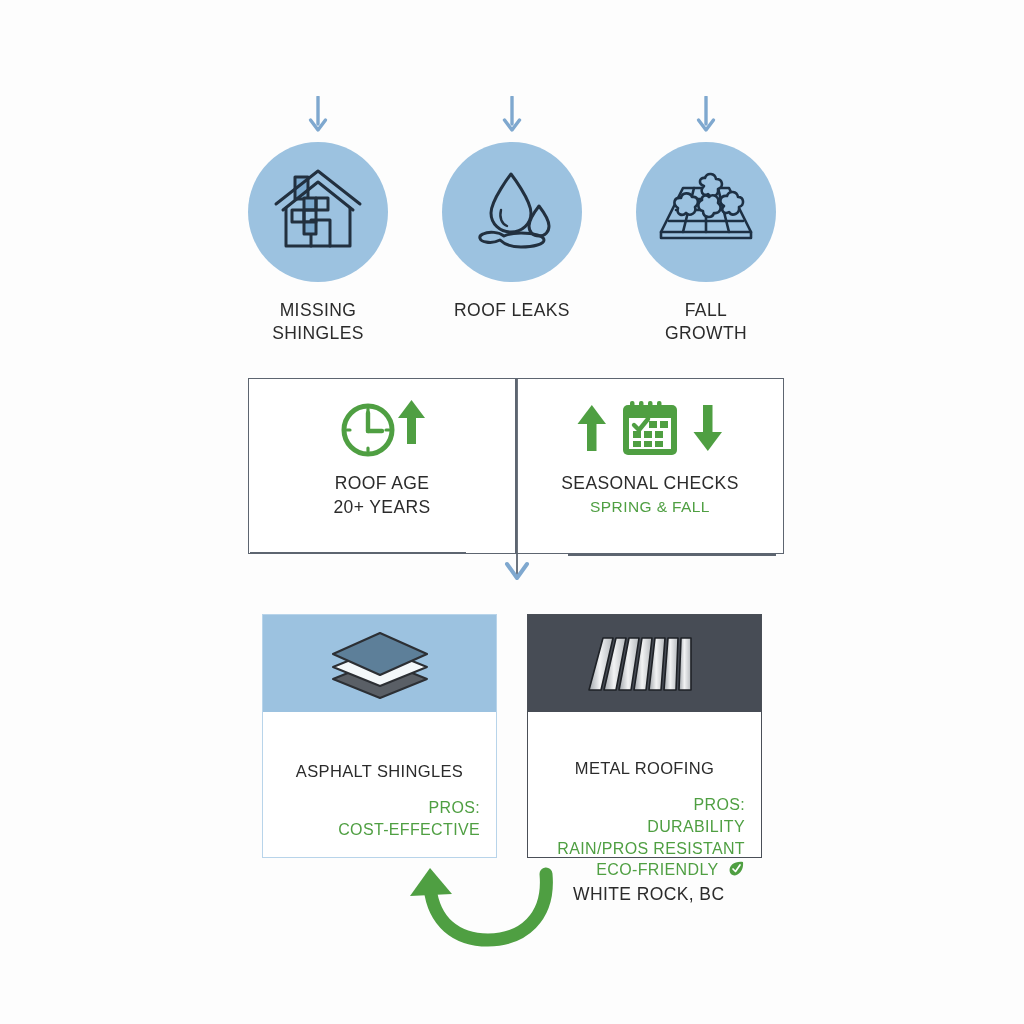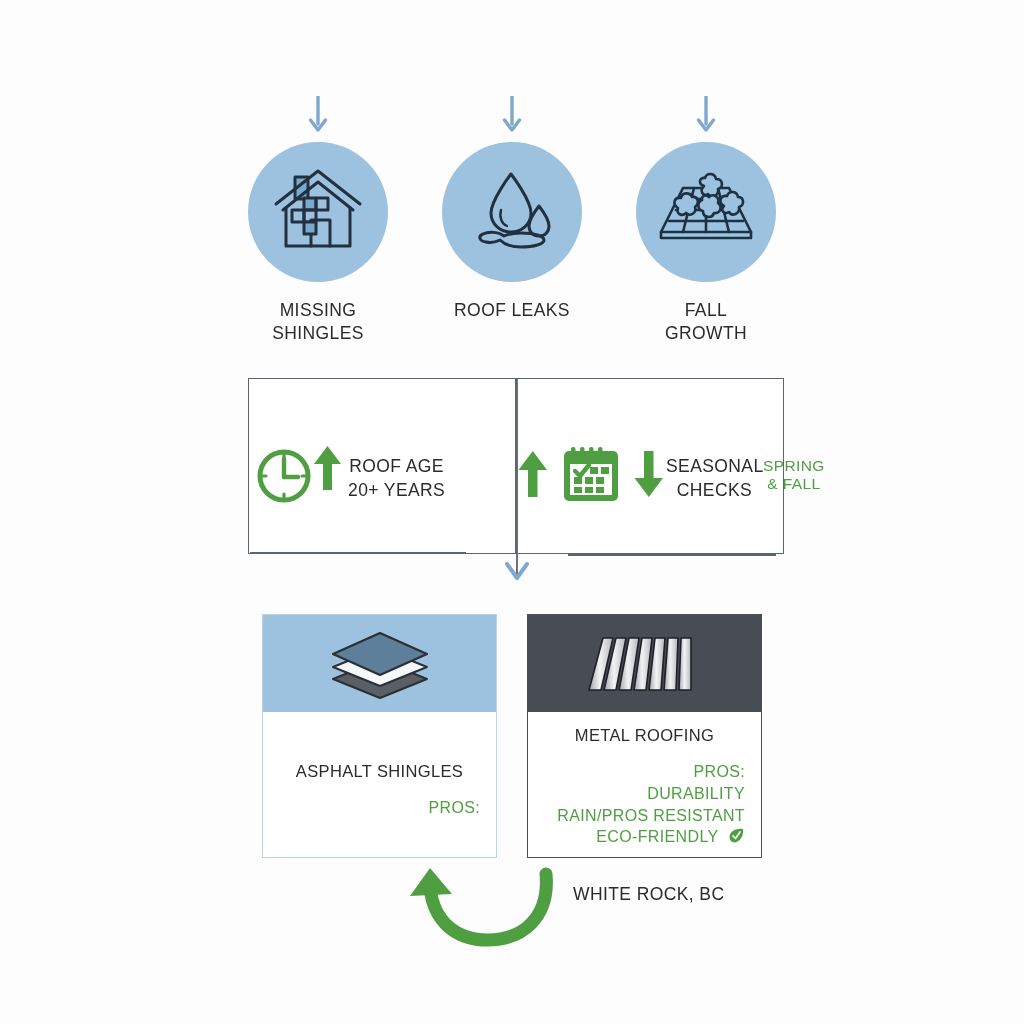--- a/index.html
+++ b/index.html
@@ -92,20 +92,21 @@
     background: #5d6570;
   }
   .mid-rule.a { left: 2px;   top: 174px; width: 216px; }
   .mid-rule.b { left: 320px; top: 176px; width: 208px; }
 
   .mid-inner {
     position: absolute;
     left: 0; right: 0; top: 0;
     height: 176px;
     display: flex;
+    flex-direction: column;
     align-items: center;
     justify-content: flex-start;
     padding-top: 16px;
     box-sizing: border-box;
   }
   .mid-icon-row {
     height: 68px;
     display: flex;
     align-items: center;
     justify-content: center;
@@ -149,21 +150,21 @@
     position: absolute;
     top: 0;
     width: 235px;
     height: 244px;
     box-sizing: border-box;
     background: #ffffff;
     display: flex;
     flex-direction: column;
   }
   .card.asphalt { left: 0;   border: 1.4px solid #b8d4ea; gap: 36px; }
-  .card.metal   { left: 265px; border: 1.6px solid #4a4f57; }
+  .card.metal   { left: 265px; border: 1.6px solid #4a4f57; gap: 33px; }
 
   .card-media {
     height: 97px;
     display: flex;
     align-items: center;
     justify-content: center;
     flex: none;
   }
   .card.asphalt .card-media { background: #9cc2e0; }
   .card.metal   .card-media { background: #474c55; }
@@ -380,20 +381,21 @@
       <div class="card-media">
         <svg width="110" height="80" viewBox="0 0 110 80">
           <polygon points="55,36 102,55 55,74 8,55" fill="#5a5f66" stroke="#2c2f34" stroke-width="2" stroke-linejoin="round"></polygon>
           <polygon points="55,24 102,43 55,62 8,43" fill="#f4f8fb" stroke="#2c2f34" stroke-width="2" stroke-linejoin="round"></polygon>
           <polygon points="55,9 102,30 55,51 8,30" fill="#5d7f99" stroke="#2c2f34" stroke-width="2.2" stroke-linejoin="round"></polygon>
         </svg>
       </div>
       <div class="card-body">
         <div class="card-title">ASPHALT SHINGLES</div>
         <div class="pros-label">PROS:</div>
+        <div class="pros-item">COST-EFFECTIVE</div>
       </div>
     </div>
 
     <div class="card metal">
       <div class="card-media">
         <svg width="120" height="72" viewBox="0 0 120 72">
           <defs>
             <linearGradient id="rib" x1="0" y1="0" x2="1" y2="0">
               <stop offset="0%" stop-color="#9fa4a9"></stop>
               <stop offset="45%" stop-color="#f2f3f4"></stop>

